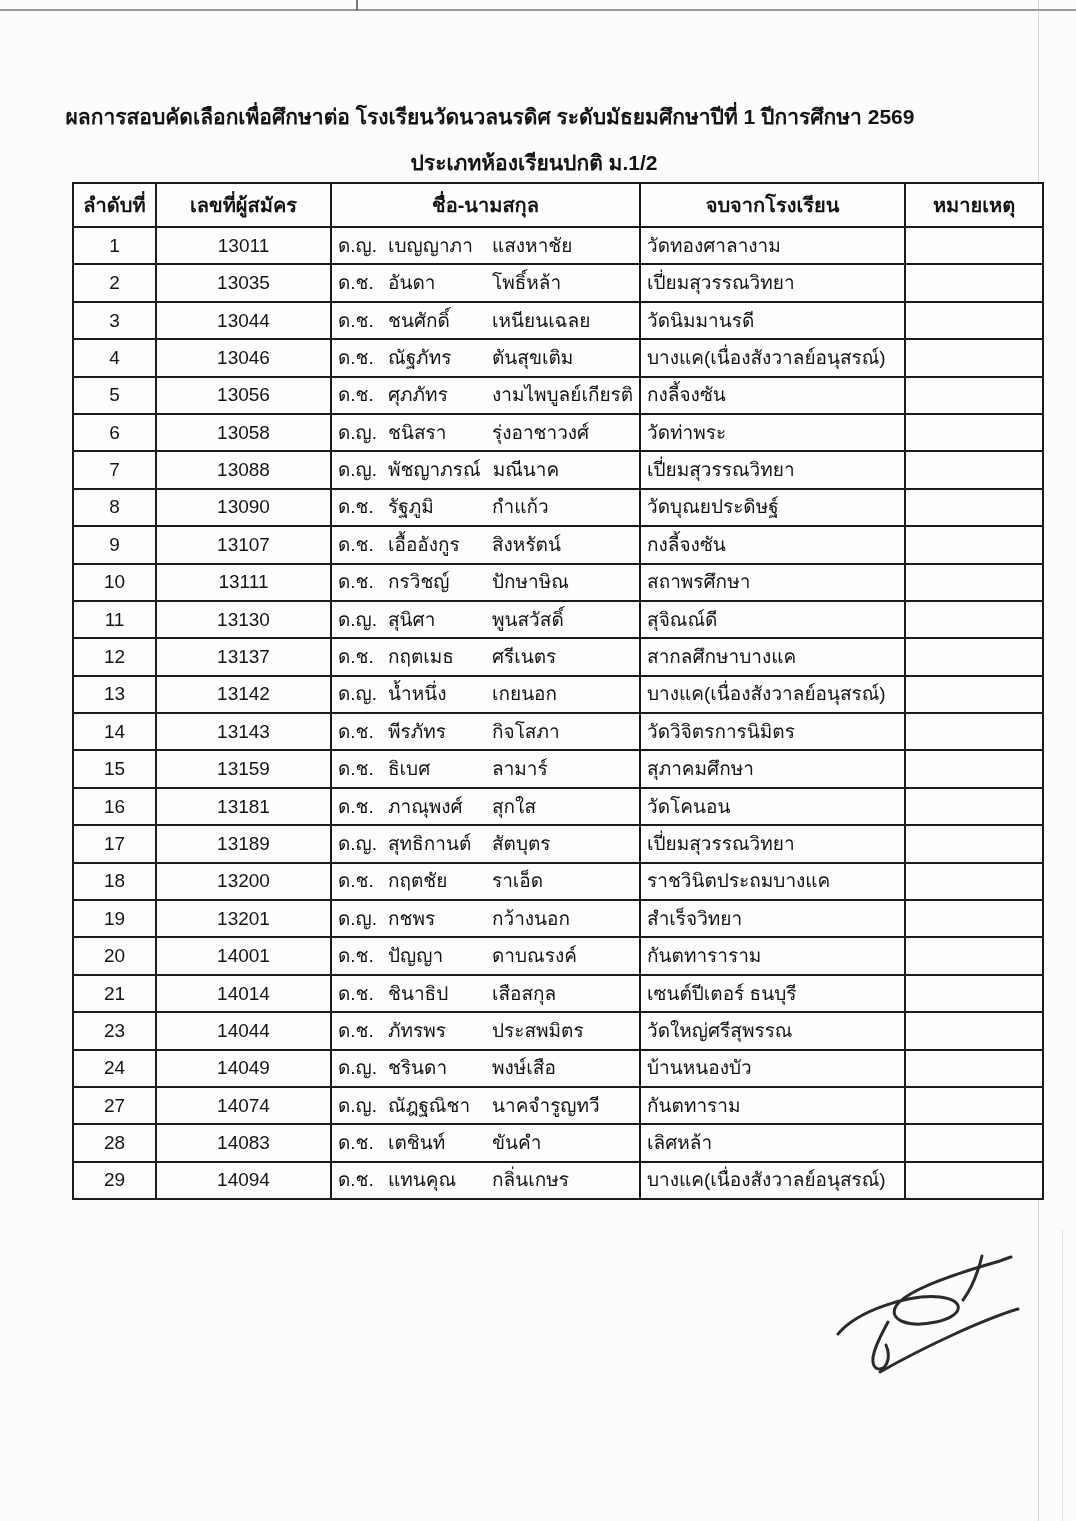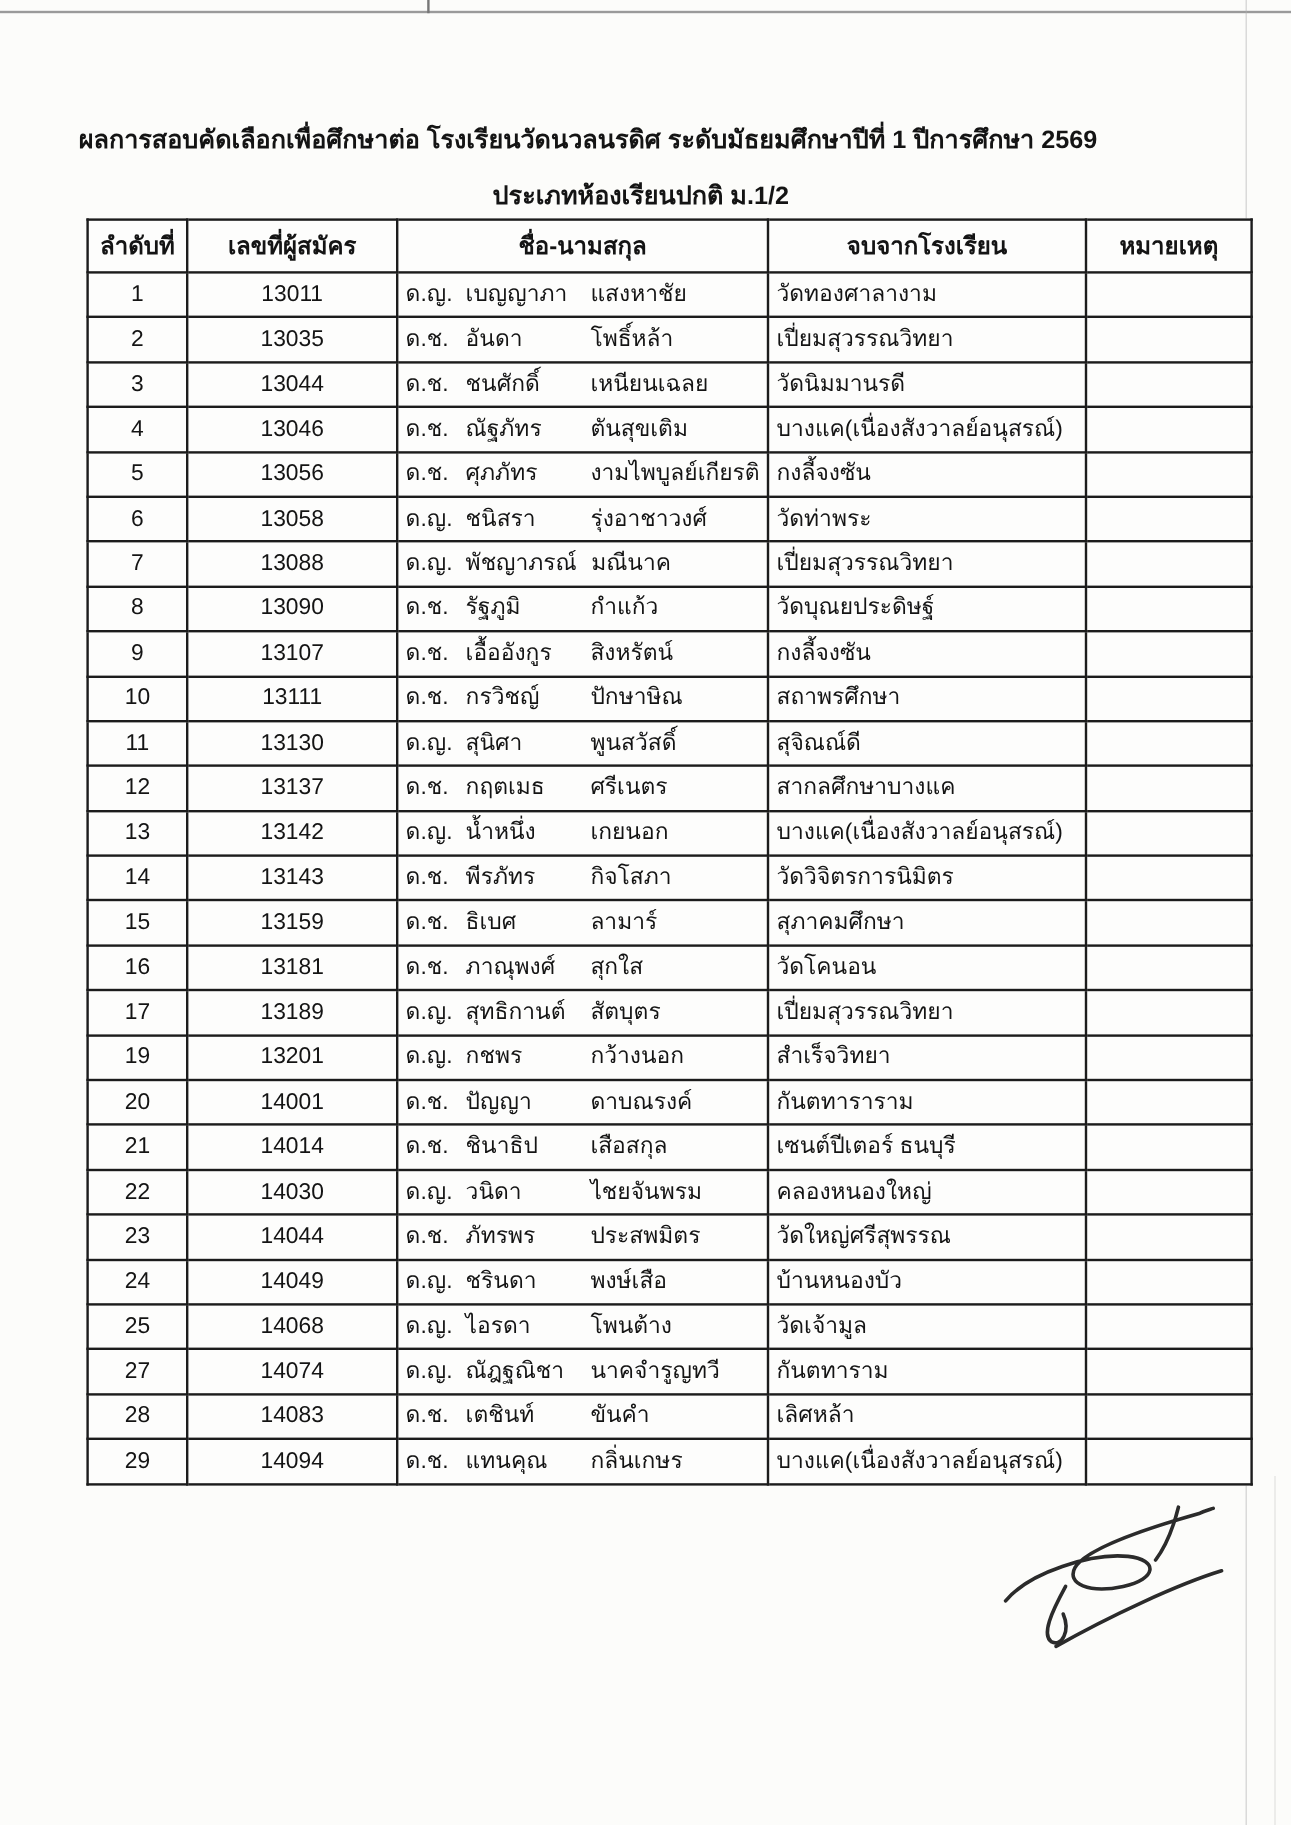--- a/index.html
+++ b/index.html
@@ -323,20 +323,33 @@
       <span class="name-wrap">
         <span class="name-title">ด.ญ.</span>
         <span class="name-first">สุทธิกานต์</span>
         <span class="name-last">สัตบุตร</span>
       </span>
     </td>
     <td class="cell-school">เปี่ยมสุวรรณวิทยา</td>
     <td class="cell-note"></td>
   </tr>
 
+  <tr>
+    <td class="cell-no">18</td>
+    <td class="cell-id">13200</td>
+    <td class="cell-name">
+      <span class="name-wrap">
+        <span class="name-title">ด.ช.</span>
+        <span class="name-first">กฤตชัย</span>
+        <span class="name-last">ราเอ็ด</span>
+      </span>
+    </td>
+    <td class="cell-school">ราชวินิตประถมบางแค</td>
+    <td class="cell-note"></td>
+  </tr>
 
   <tr>
     <td class="cell-no">19</td>
     <td class="cell-id">13201</td>
     <td class="cell-name">
       <span class="name-wrap">
         <span class="name-title">ด.ญ.</span>
         <span class="name-first">กชพร</span>
         <span class="name-last">กว้างนอก</span>
       </span>
@@ -366,33 +379,20 @@
       <span class="name-wrap">
         <span class="name-title">ด.ช.</span>
         <span class="name-first">ชินาธิป</span>
         <span class="name-last">เสือสกุล</span>
       </span>
     </td>
     <td class="cell-school">เซนต์ปีเตอร์ ธนบุรี</td>
     <td class="cell-note"></td>
   </tr>
 
-  <tr>
-    <td class="cell-no">22</td>
-    <td class="cell-id">14030</td>
-    <td class="cell-name">
-      <span class="name-wrap">
-        <span class="name-title">ด.ญ.</span>
-        <span class="name-first">วนิดา</span>
-        <span class="name-last">ไชยจันพรม</span>
-      </span>
-    </td>
-    <td class="cell-school">คลองหนองใหญ่</td>
-    <td class="cell-note"></td>
-  </tr>
 
   <tr>
     <td class="cell-no">23</td>
     <td class="cell-id">14044</td>
     <td class="cell-name">
       <span class="name-wrap">
         <span class="name-title">ด.ช.</span>
         <span class="name-first">ภัทรพร</span>
         <span class="name-last">ประสพมิตร</span>
       </span>
@@ -408,33 +408,20 @@
       <span class="name-wrap">
         <span class="name-title">ด.ญ.</span>
         <span class="name-first">ชรินดา</span>
         <span class="name-last">พงษ์เสือ</span>
       </span>
     </td>
     <td class="cell-school">บ้านหนองบัว</td>
     <td class="cell-note"></td>
   </tr>
 
-  <tr>
-    <td class="cell-no">25</td>
-    <td class="cell-id">14068</td>
-    <td class="cell-name">
-      <span class="name-wrap">
-        <span class="name-title">ด.ญ.</span>
-        <span class="name-first">ไอรดา</span>
-        <span class="name-last">โพนต้าง</span>
-      </span>
-    </td>
-    <td class="cell-school">วัดเจ้ามูล</td>
-    <td class="cell-note"></td>
-  </tr>
 
 
   <tr>
     <td class="cell-no">27</td>
     <td class="cell-id">14074</td>
     <td class="cell-name">
       <span class="name-wrap">
         <span class="name-title">ด.ญ.</span>
         <span class="name-first">ณัฎฐณิชา</span>
         <span class="name-last">นาคจำรูญทวี</span>

